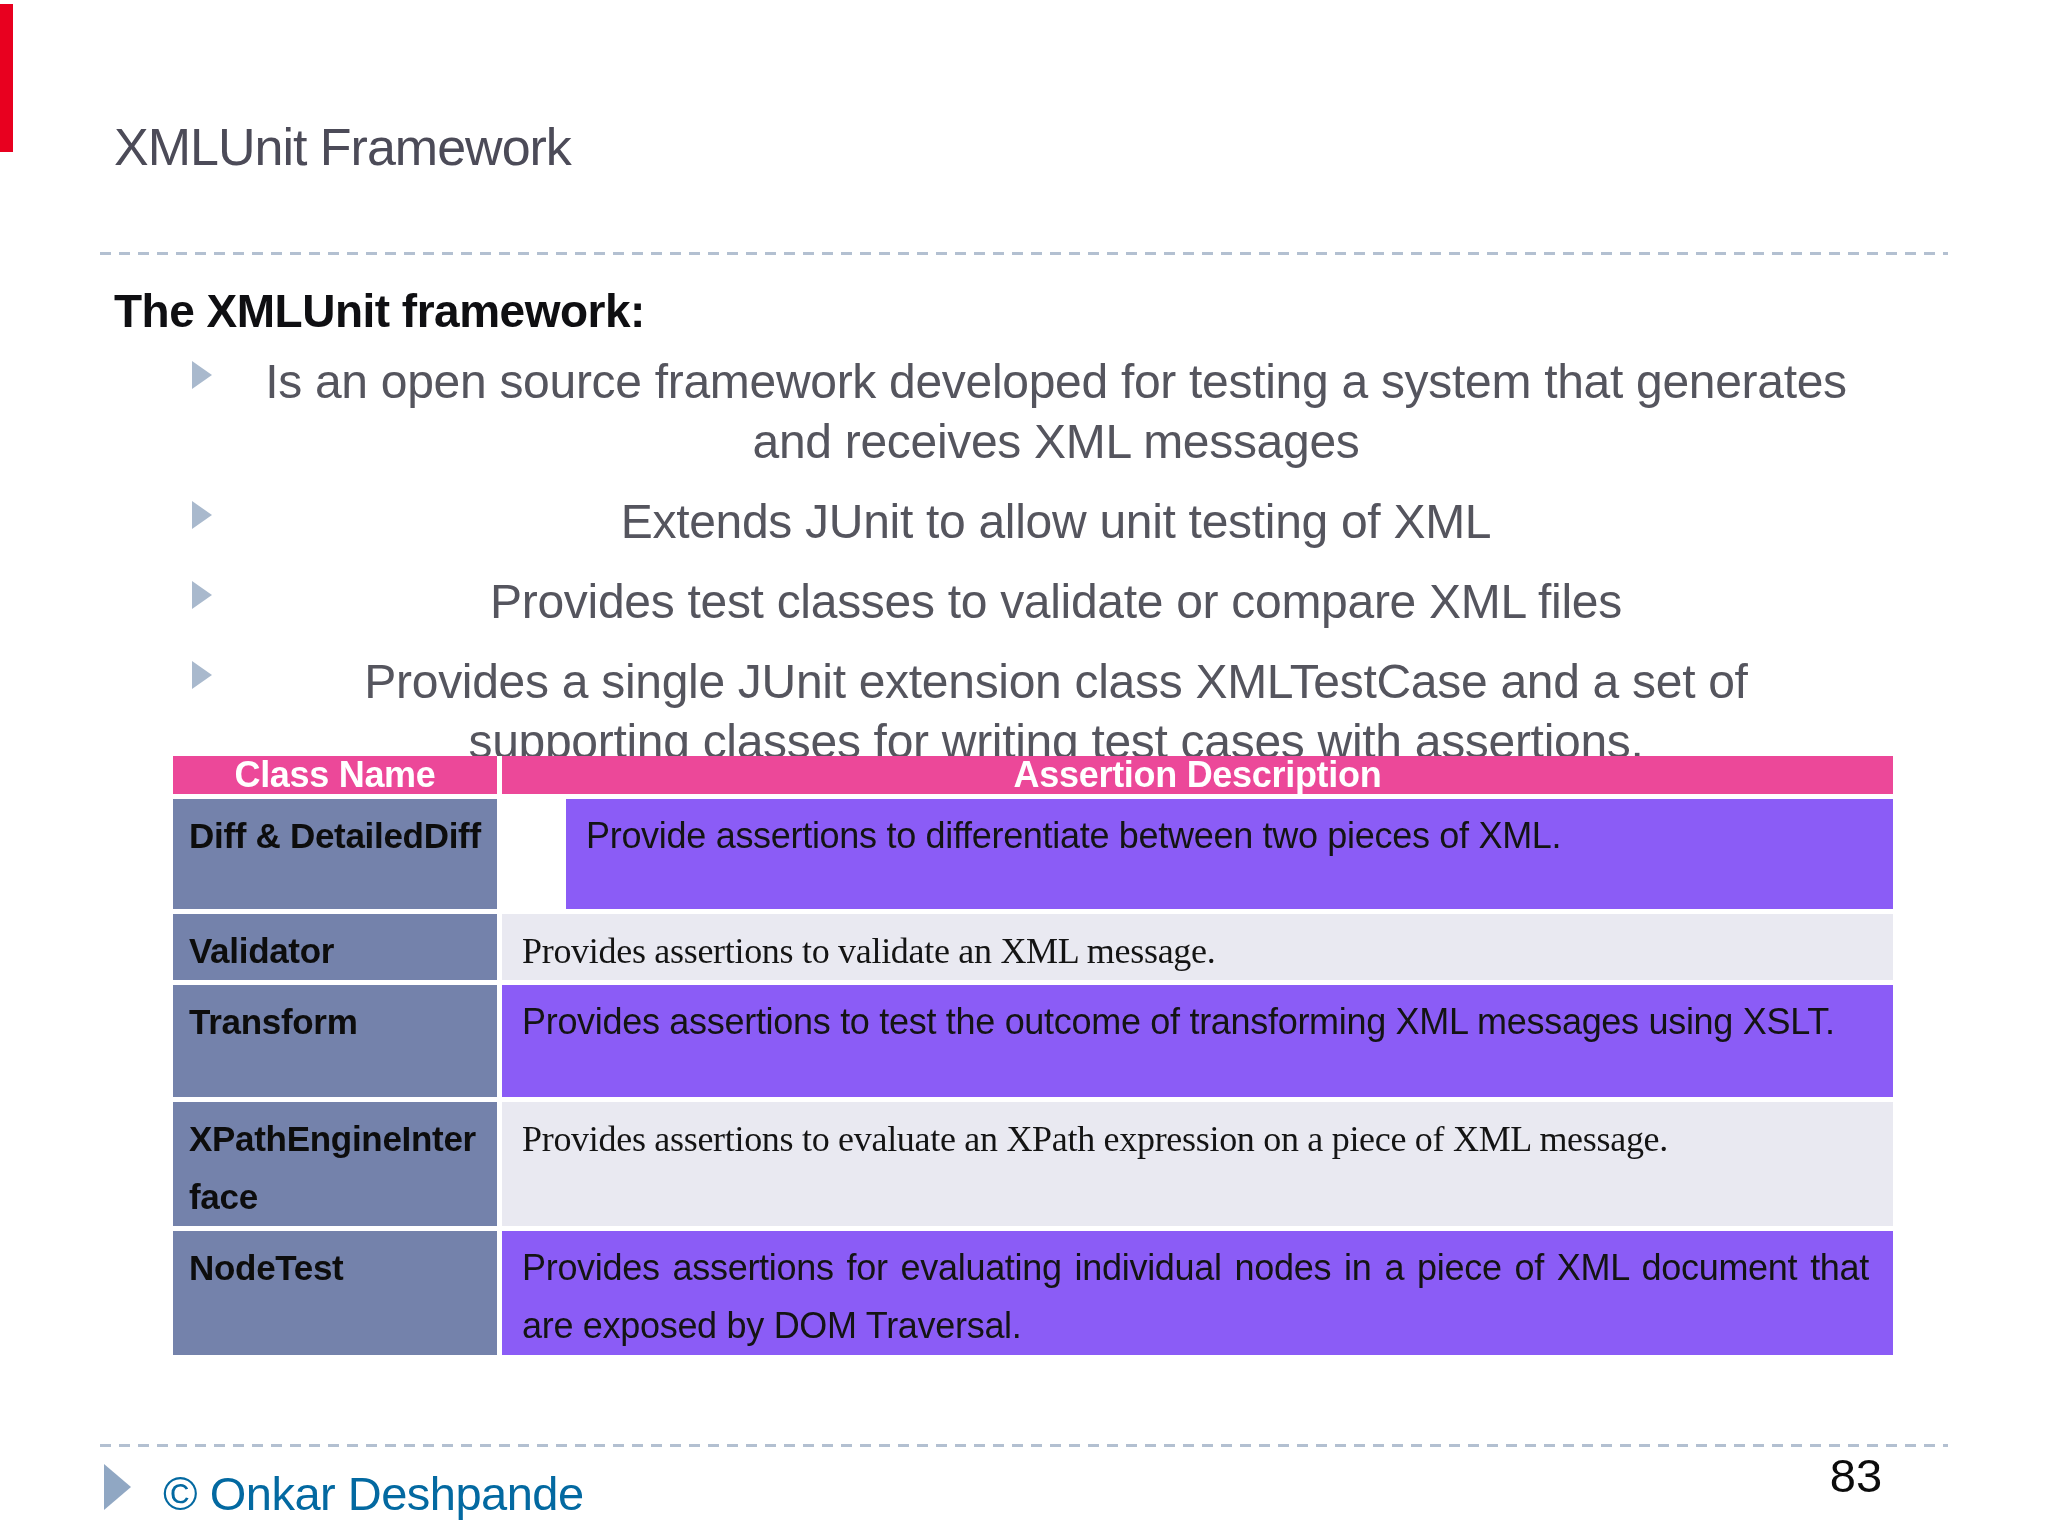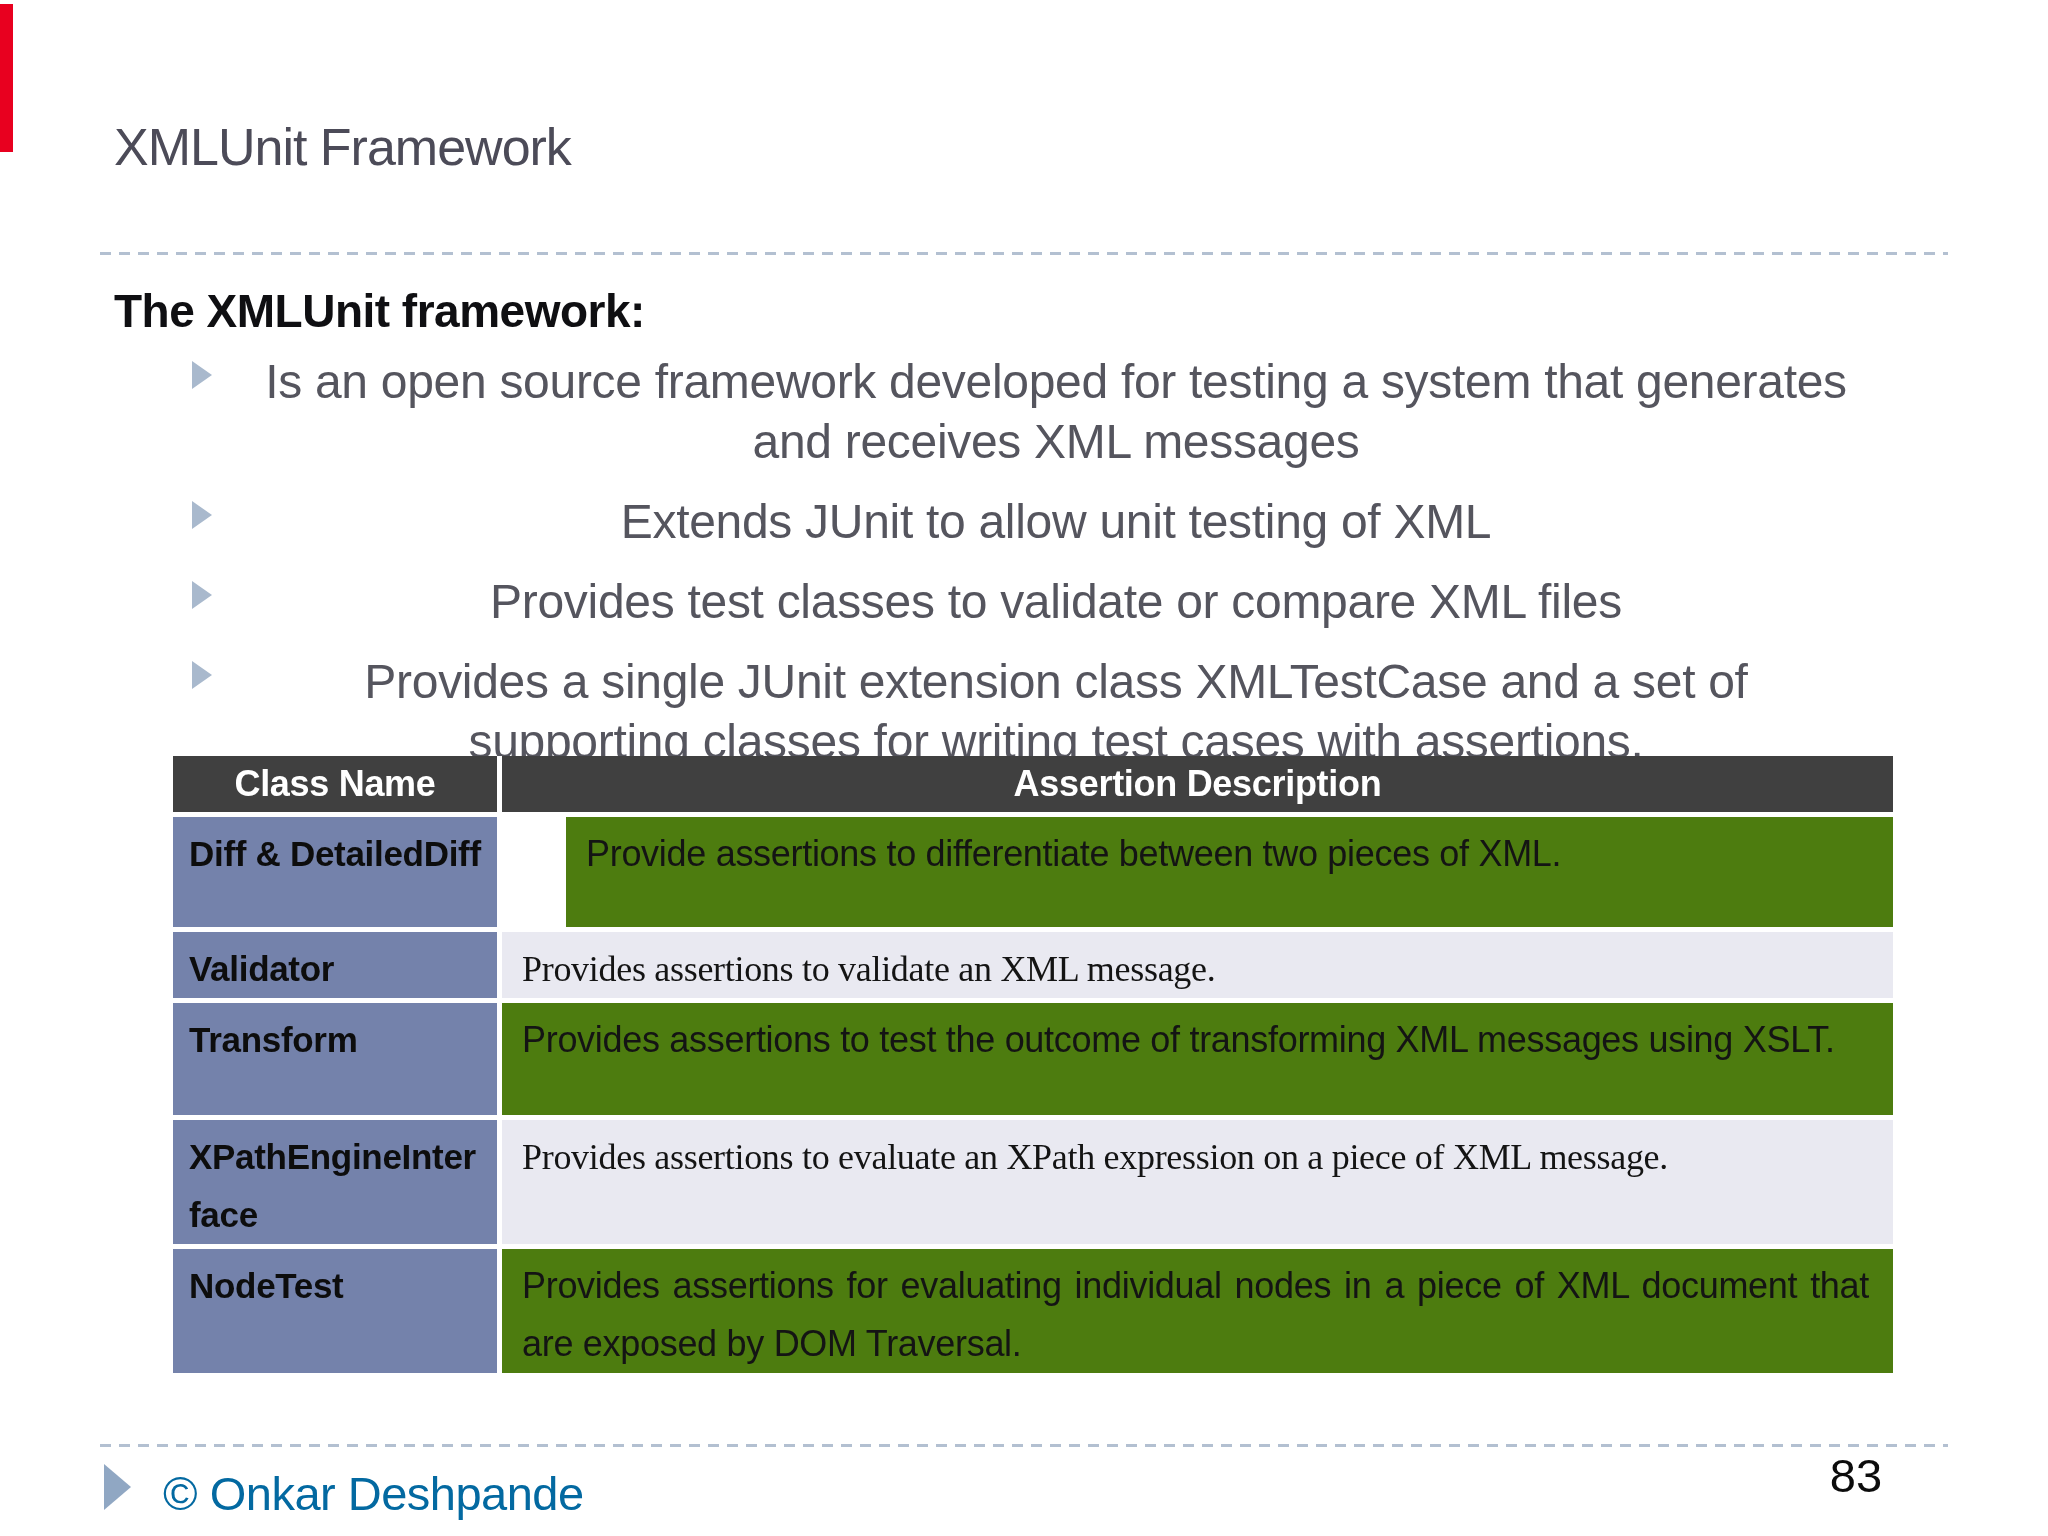--- a/index.html
+++ b/index.html
@@ -50,45 +50,45 @@
     border-bottom:14px solid transparent;
   }
   
   .assert-table{
     position:absolute;left:173px;top:756px;width:1720px;
   }
   .t-row{display:flex;}
   .t-gap{margin-top:5px;}
   .cell-divider{width:5px;background:#ffffff;flex:0 0 5px;}
   .th{
-    background:#404040;color:#ffffff;
+    background:#ec4899;color:#ffffff;
     font-size:36px;font-weight:700;
     display:flex;align-items:center;justify-content:center;
-    height:56px;letter-spacing:-0.3px;
+    height:38px;letter-spacing:-0.3px;
   }
   .th-class{width:324px;flex:0 0 324px;}
   .th-desc{flex:1;}
   .td{box-sizing:border-box;}
   .td-class{
     width:324px;flex:0 0 324px;
     background:#7482ab;color:#0d0d0d;
     font-size:35px;font-weight:700;line-height:58px;
     padding:8px 16px 0 16px;
     text-align:justify;
     overflow-wrap:anywhere;word-break:break-word;
     letter-spacing:-0.3px;
   }
   .td-desc{
     flex:1;color:#141414;
     font-size:36px;line-height:58px;
     padding:8px 24px 0 20px;
     text-align:justify;
     letter-spacing:-0.3px;
   }
-  .stripe-dark{background:#4d7c0f;}
+  .stripe-dark{background:#8b5cf6;}
   .stripe-light{background:#e9e9f1;font-family:Liberation Serif, serif;}
   
   .footer-tri-icon{
     position:absolute;left:104px;top:1464px;
     width:0;height:0;
     border-left:27px solid #90a7c3;
     border-top:23px solid transparent;
     border-bottom:23px solid transparent;
   }
   .copyright{

